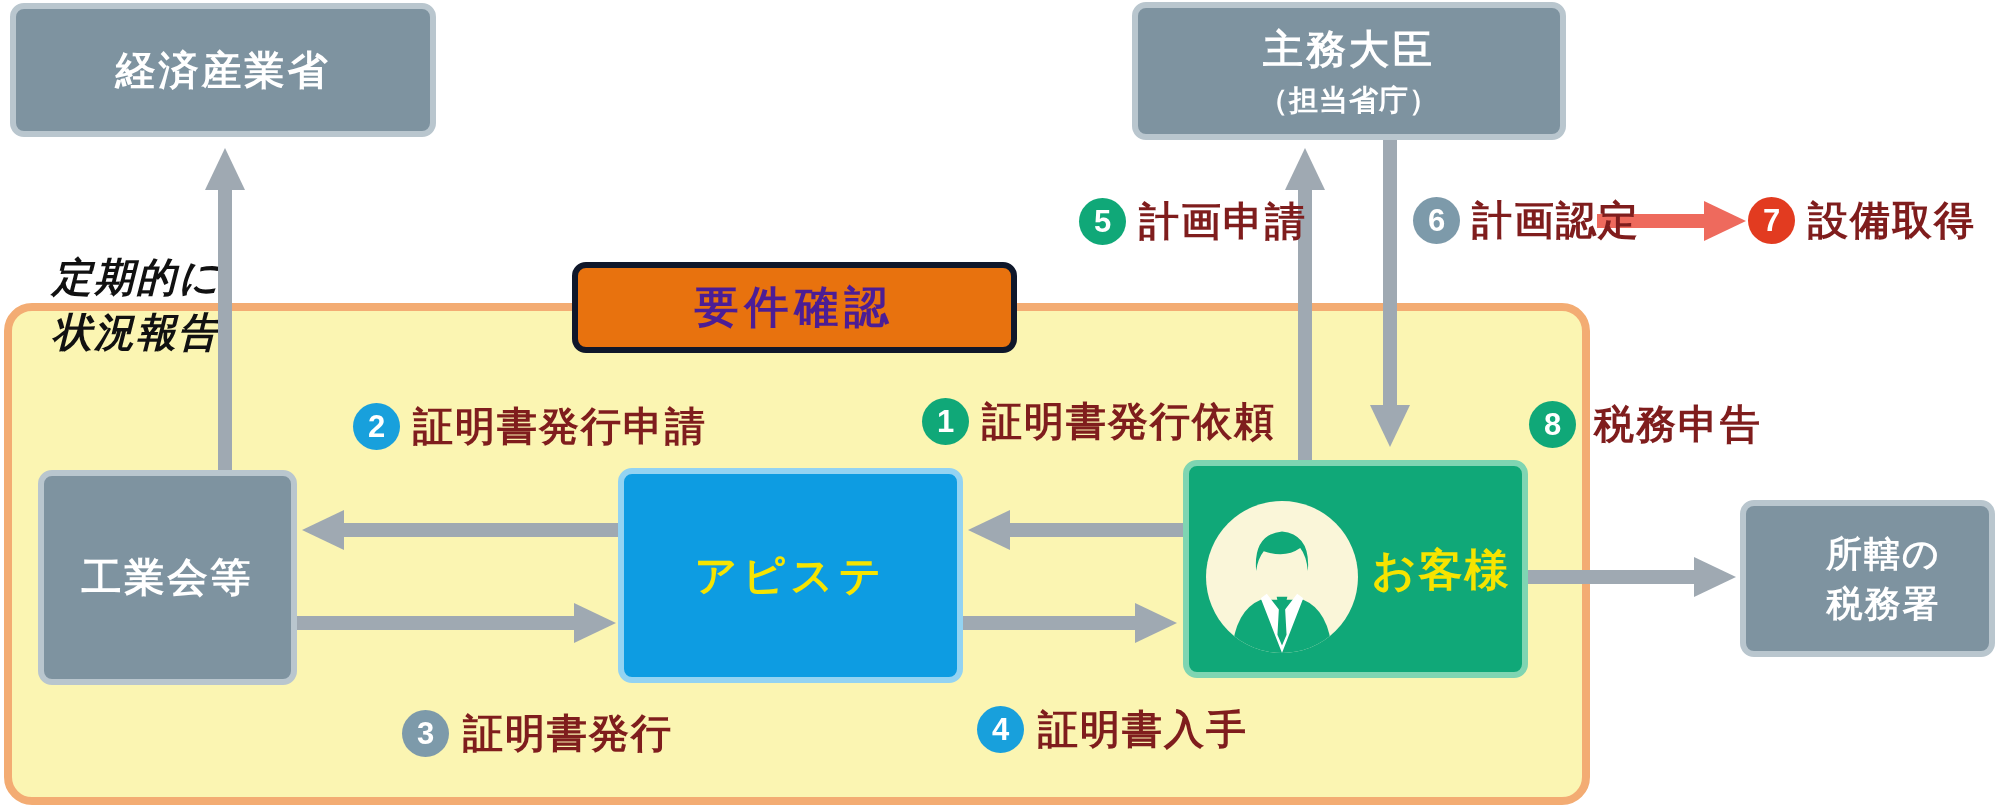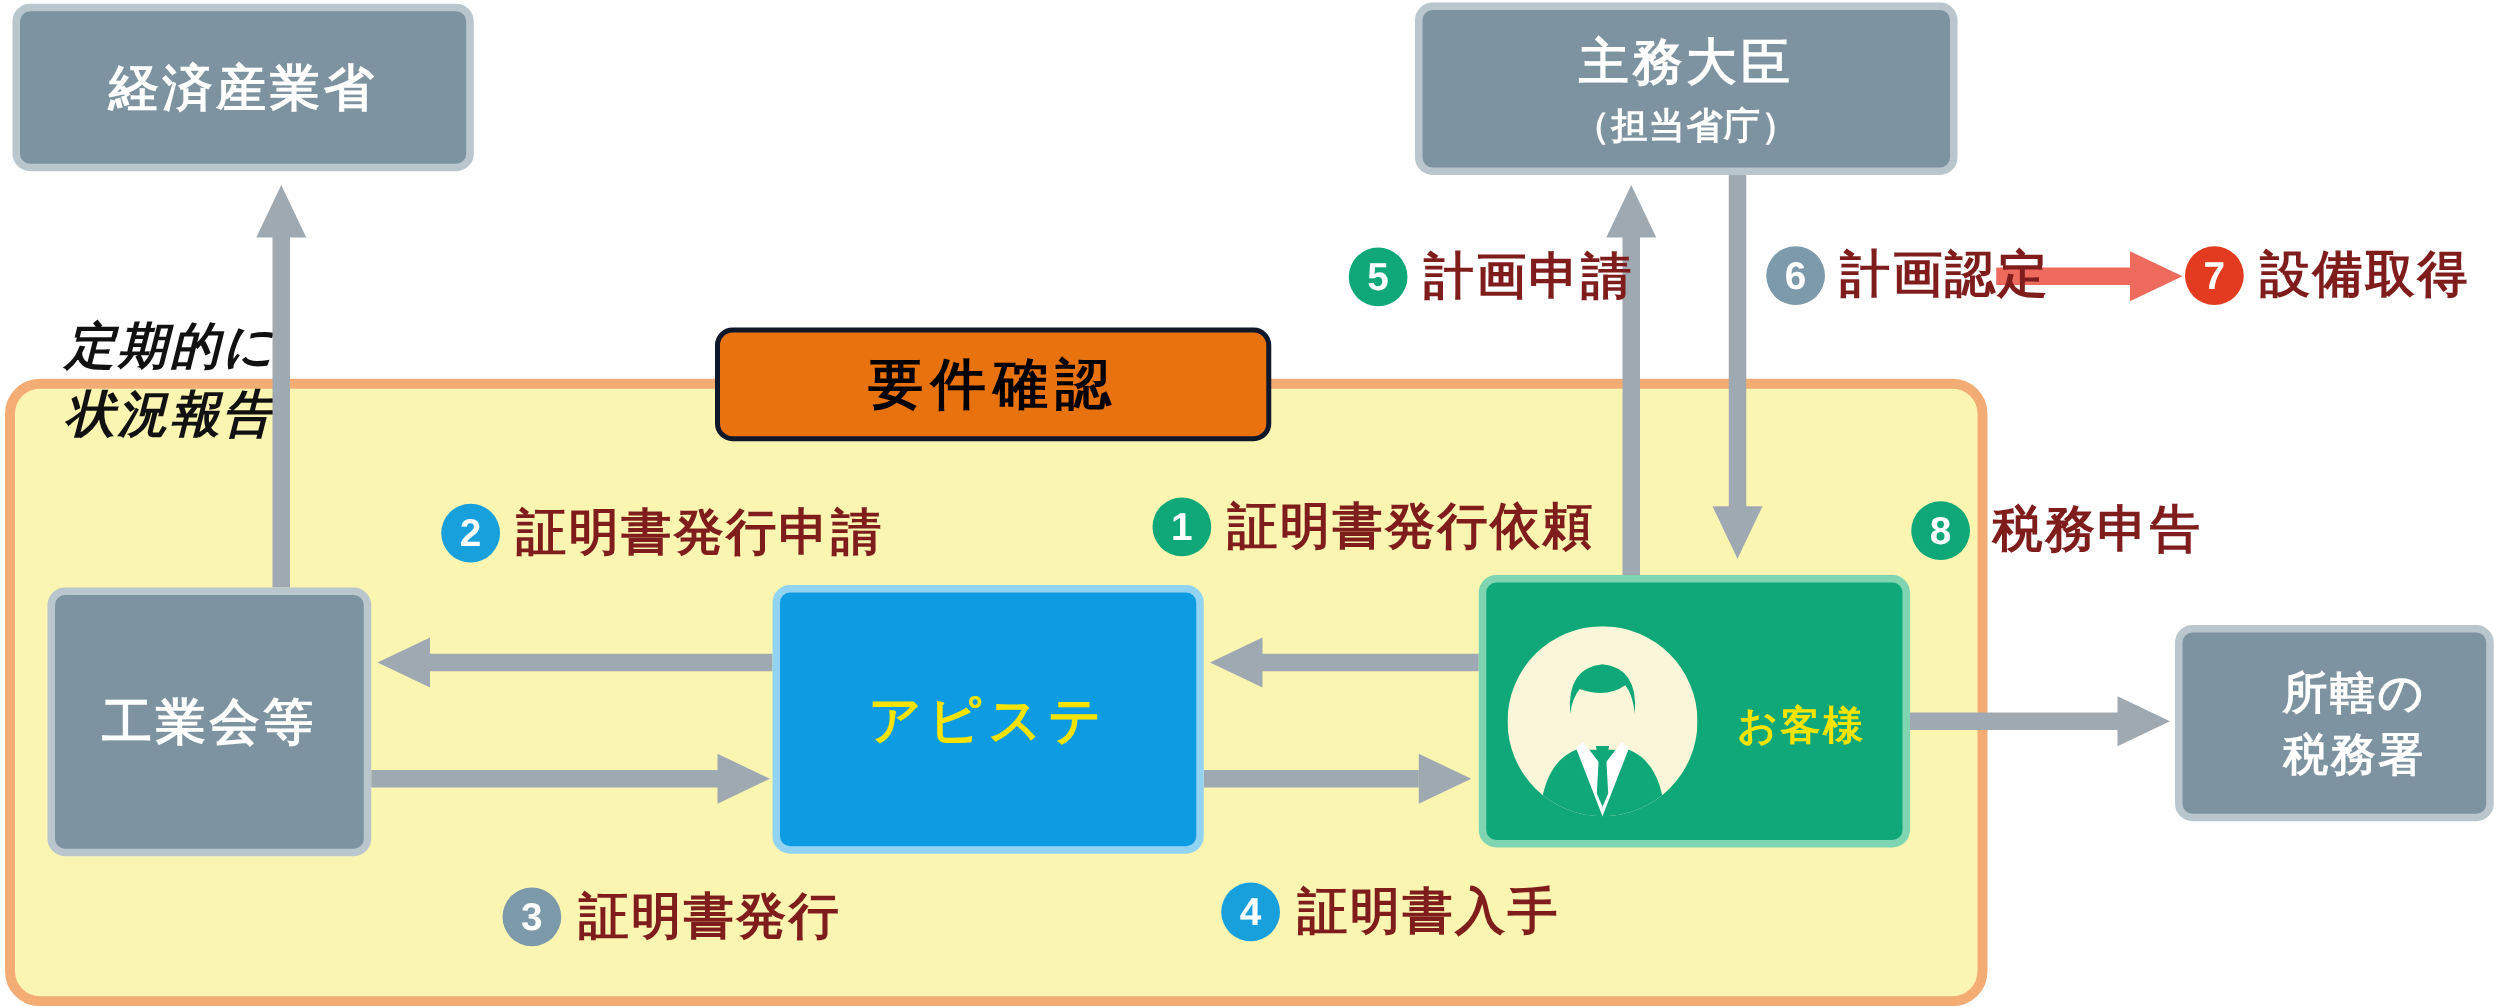--- a/index.html
+++ b/index.html
@@ -12,37 +12,37 @@
     position:absolute;left:4px;top:303px;width:1586px;height:502px;
     background:#fbf5b2;border:8px solid #f3ac73;border-radius:28px;box-sizing:border-box;z-index:1;
   }
   .gray-box{
     position:absolute;background:#7e93a0;border:6px solid #b9c6ce;border-radius:14px;
     box-sizing:border-box;display:flex;flex-direction:column;align-items:center;justify-content:center;
     color:#ffffff;z-index:4;text-align:center;
   }
   .orange-box{
     position:absolute;left:572px;top:262px;width:445px;height:91px;
-    background:#e8720e;border:4px solid #0f172a;border-radius:14px;box-sizing:border-box;
-    display:flex;align-items:center;justify-content:center;color:#000000;
+    background:#e8720e;border:6px solid #0f172a;border-radius:14px;box-sizing:border-box;
+    display:flex;align-items:center;justify-content:center;color:#4c1d95;
     font-size:44px;letter-spacing:6px;z-index:2;
   }
   .blue-box{
     position:absolute;left:618px;top:468px;width:345px;height:215px;
     background:#0d9ce2;border:6px solid #93d3f2;border-radius:14px;box-sizing:border-box;
     display:flex;align-items:center;justify-content:center;color:#f6e400;
     font-size:42px;letter-spacing:5px;z-index:4;
   }
   .green-box{
     position:absolute;left:1183px;top:460px;width:345px;height:218px;
     background:#10a878;border:6px solid #7fd5b2;border-radius:14px;box-sizing:border-box;z-index:4;
   }
   .customer-label{
-    position:absolute;left:172px;top:12px;width:160px;height:206px;display:flex;align-items:center;justify-content:center;
-    color:#f6e400;font-size:32px;letter-spacing:2px;
+    position:absolute;left:172px;top:1px;width:160px;height:206px;display:flex;align-items:center;justify-content:center;
+    color:#f6e400;font-size:44px;letter-spacing:2px;
   }
   .person-wrap{position:absolute;left:17px;top:35px;width:152px;height:152px;}
   
   .arr{position:absolute;z-index:3;}
   .arr div{position:absolute;}
   .shaft-g{background:#9fa9b2;}
   .shaft-r{background:#ee6a5d;}
   .head-up{width:0;height:0;border-left:20px solid transparent;border-right:20px solid transparent;border-bottom:42px solid #9fa9b2;}
   .head-down{width:0;height:0;border-left:20px solid transparent;border-right:20px solid transparent;border-top:42px solid #9fa9b2;}
   .head-left{width:0;height:0;border-top:20px solid transparent;border-bottom:20px solid transparent;border-right:42px solid #9fa9b2;}
@@ -121,21 +121,21 @@
   <div class="arr" style="left:1528px;top:557px;width:208px;height:40px;">
     <div class="shaft-g" style="left:0;top:13px;width:172px;height:14px;"></div>
     <div class="head-right" style="left:166px;top:0;"></div>
   </div>
 
   <div class="arr" style="left:1597px;top:201px;width:149px;height:40px;">
     <div class="shaft-r" style="left:0;top:13px;width:113px;height:14px;"></div>
     <div class="head-right-red" style="left:107px;top:0;"></div>
   </div>
 
-  <div class="gray-box" style="left:10px;top:3px;width:369px;height:134px;">
+  <div class="gray-box" style="left:10px;top:3px;width:426px;height:134px;">
     <span class="fs40">経済産業省</span>
   </div>
 
   <div class="gray-box" style="left:1132px;top:2px;width:434px;height:138px;">
     <span class="fs40">主務大臣</span>
     <span class="fs29">（担当省庁）</span>
   </div>
 
   <div class="gray-box" style="left:38px;top:470px;width:259px;height:215px;">
     <span class="fs40">工業会等</span>

